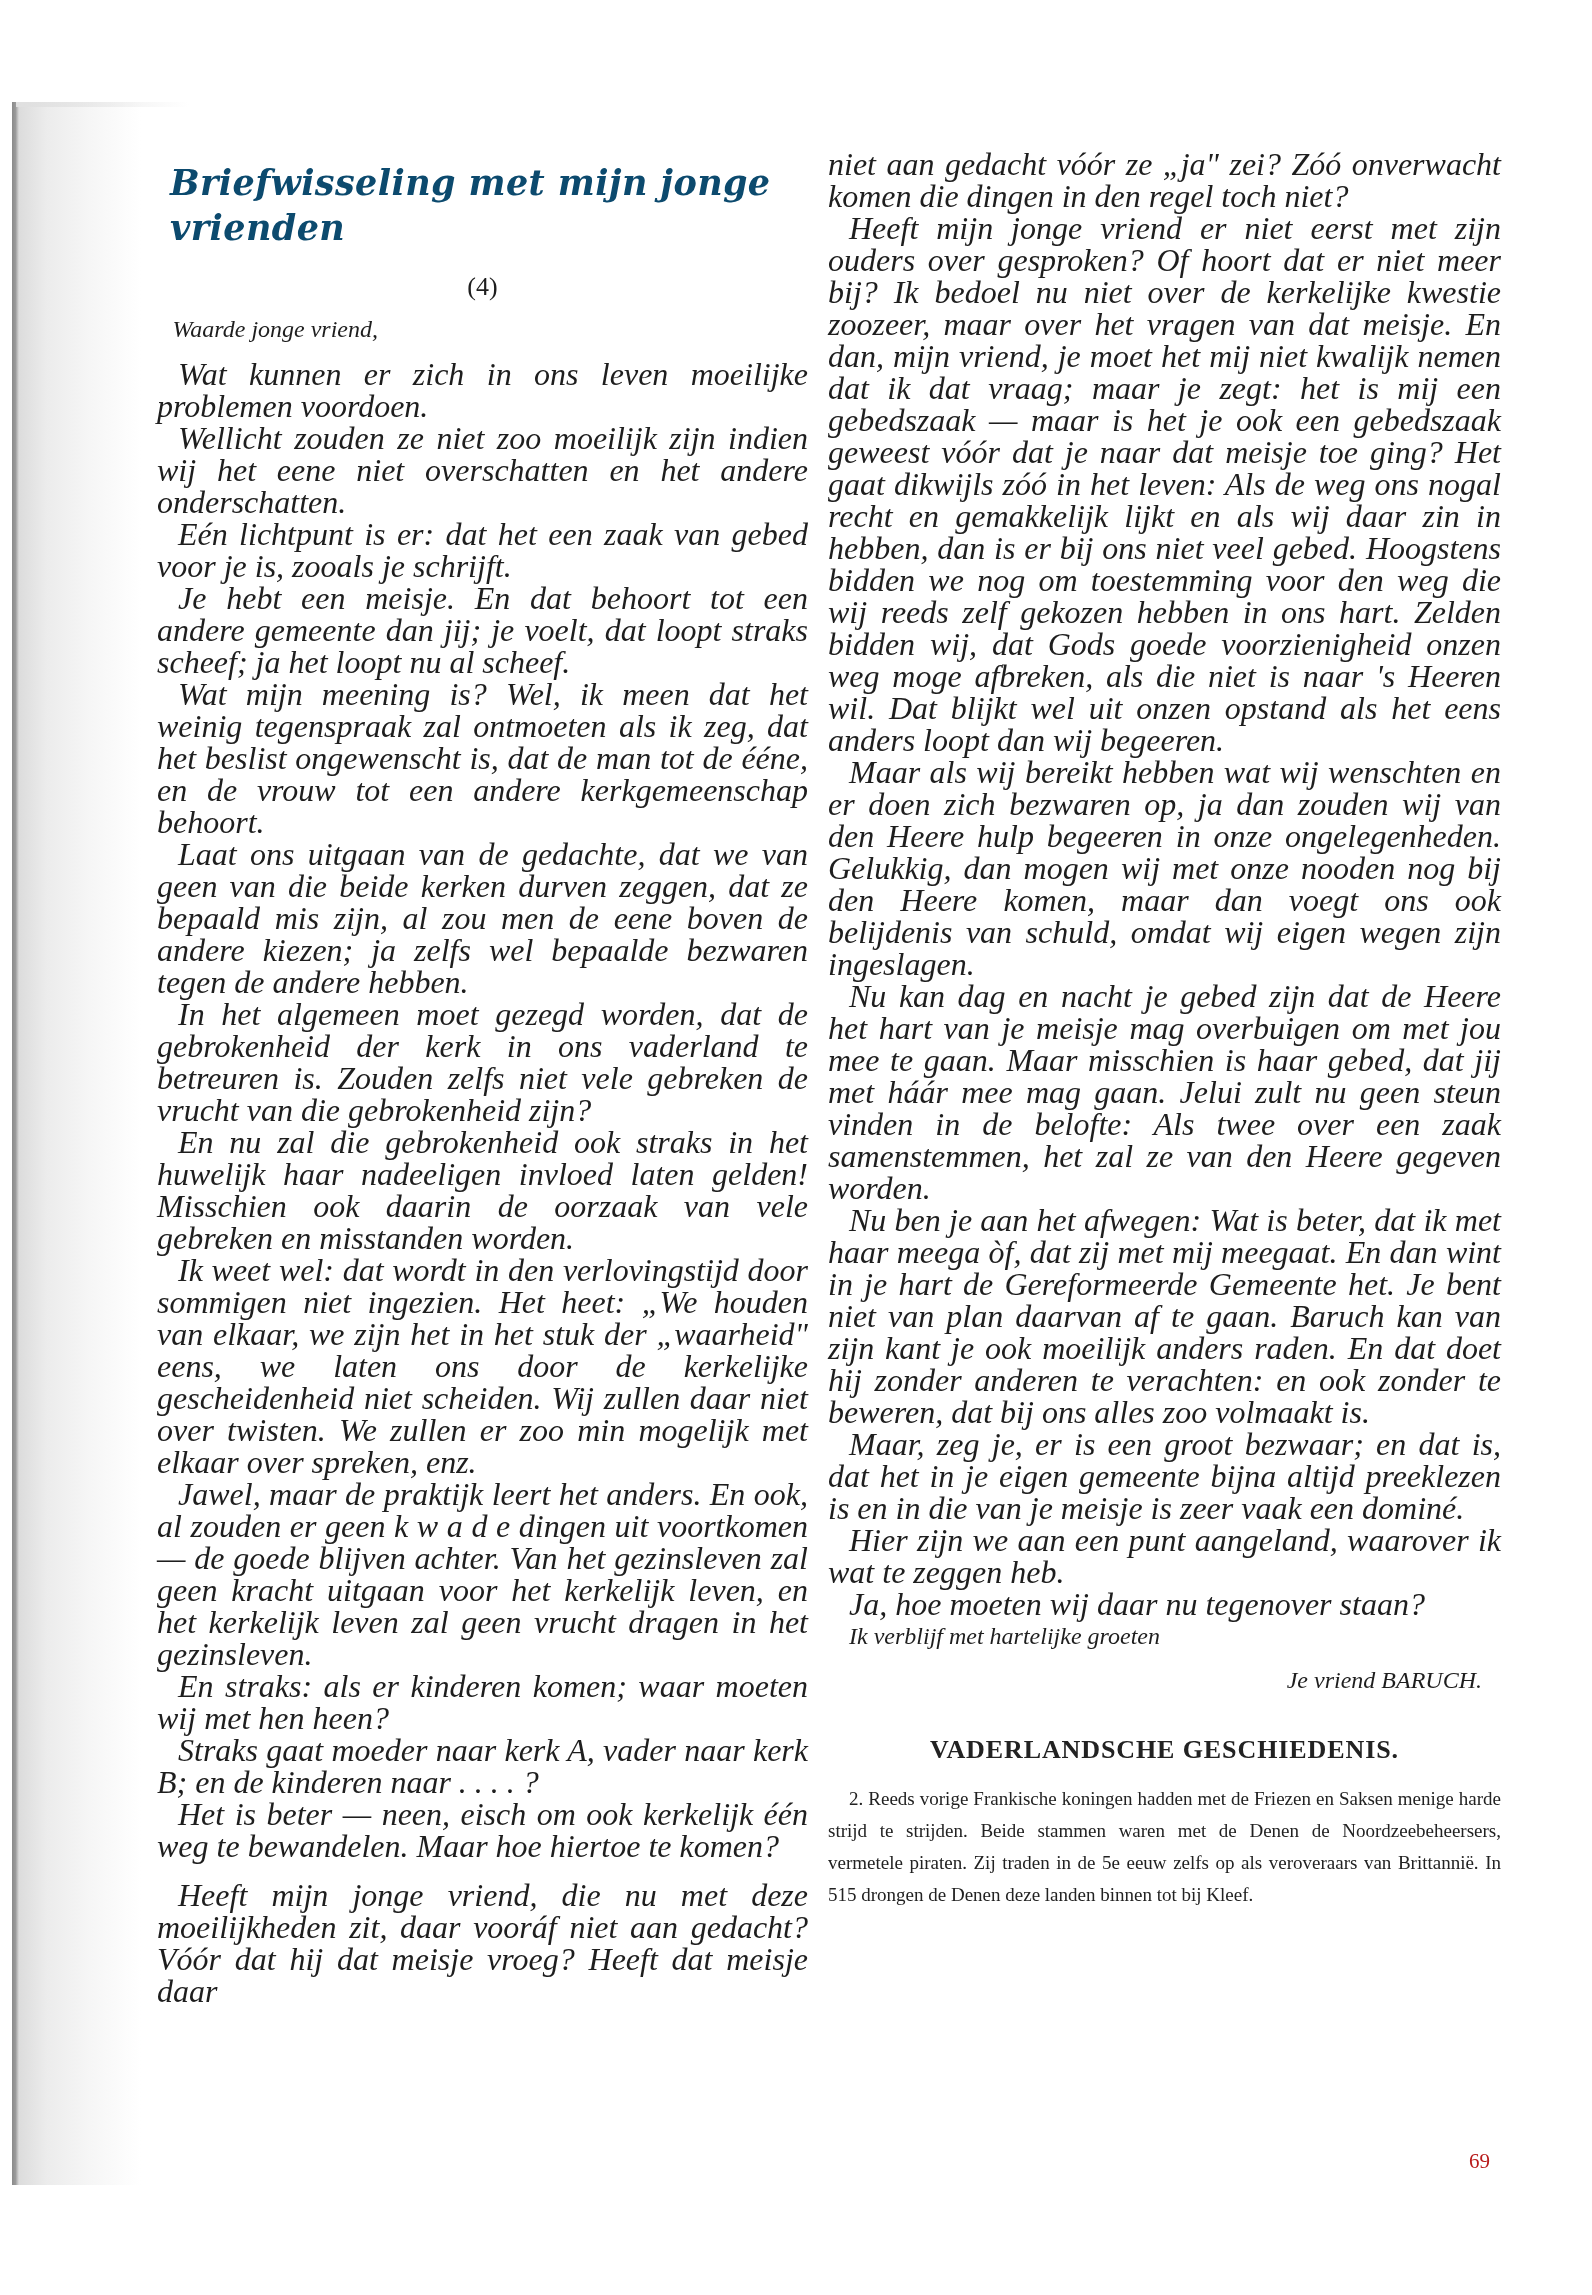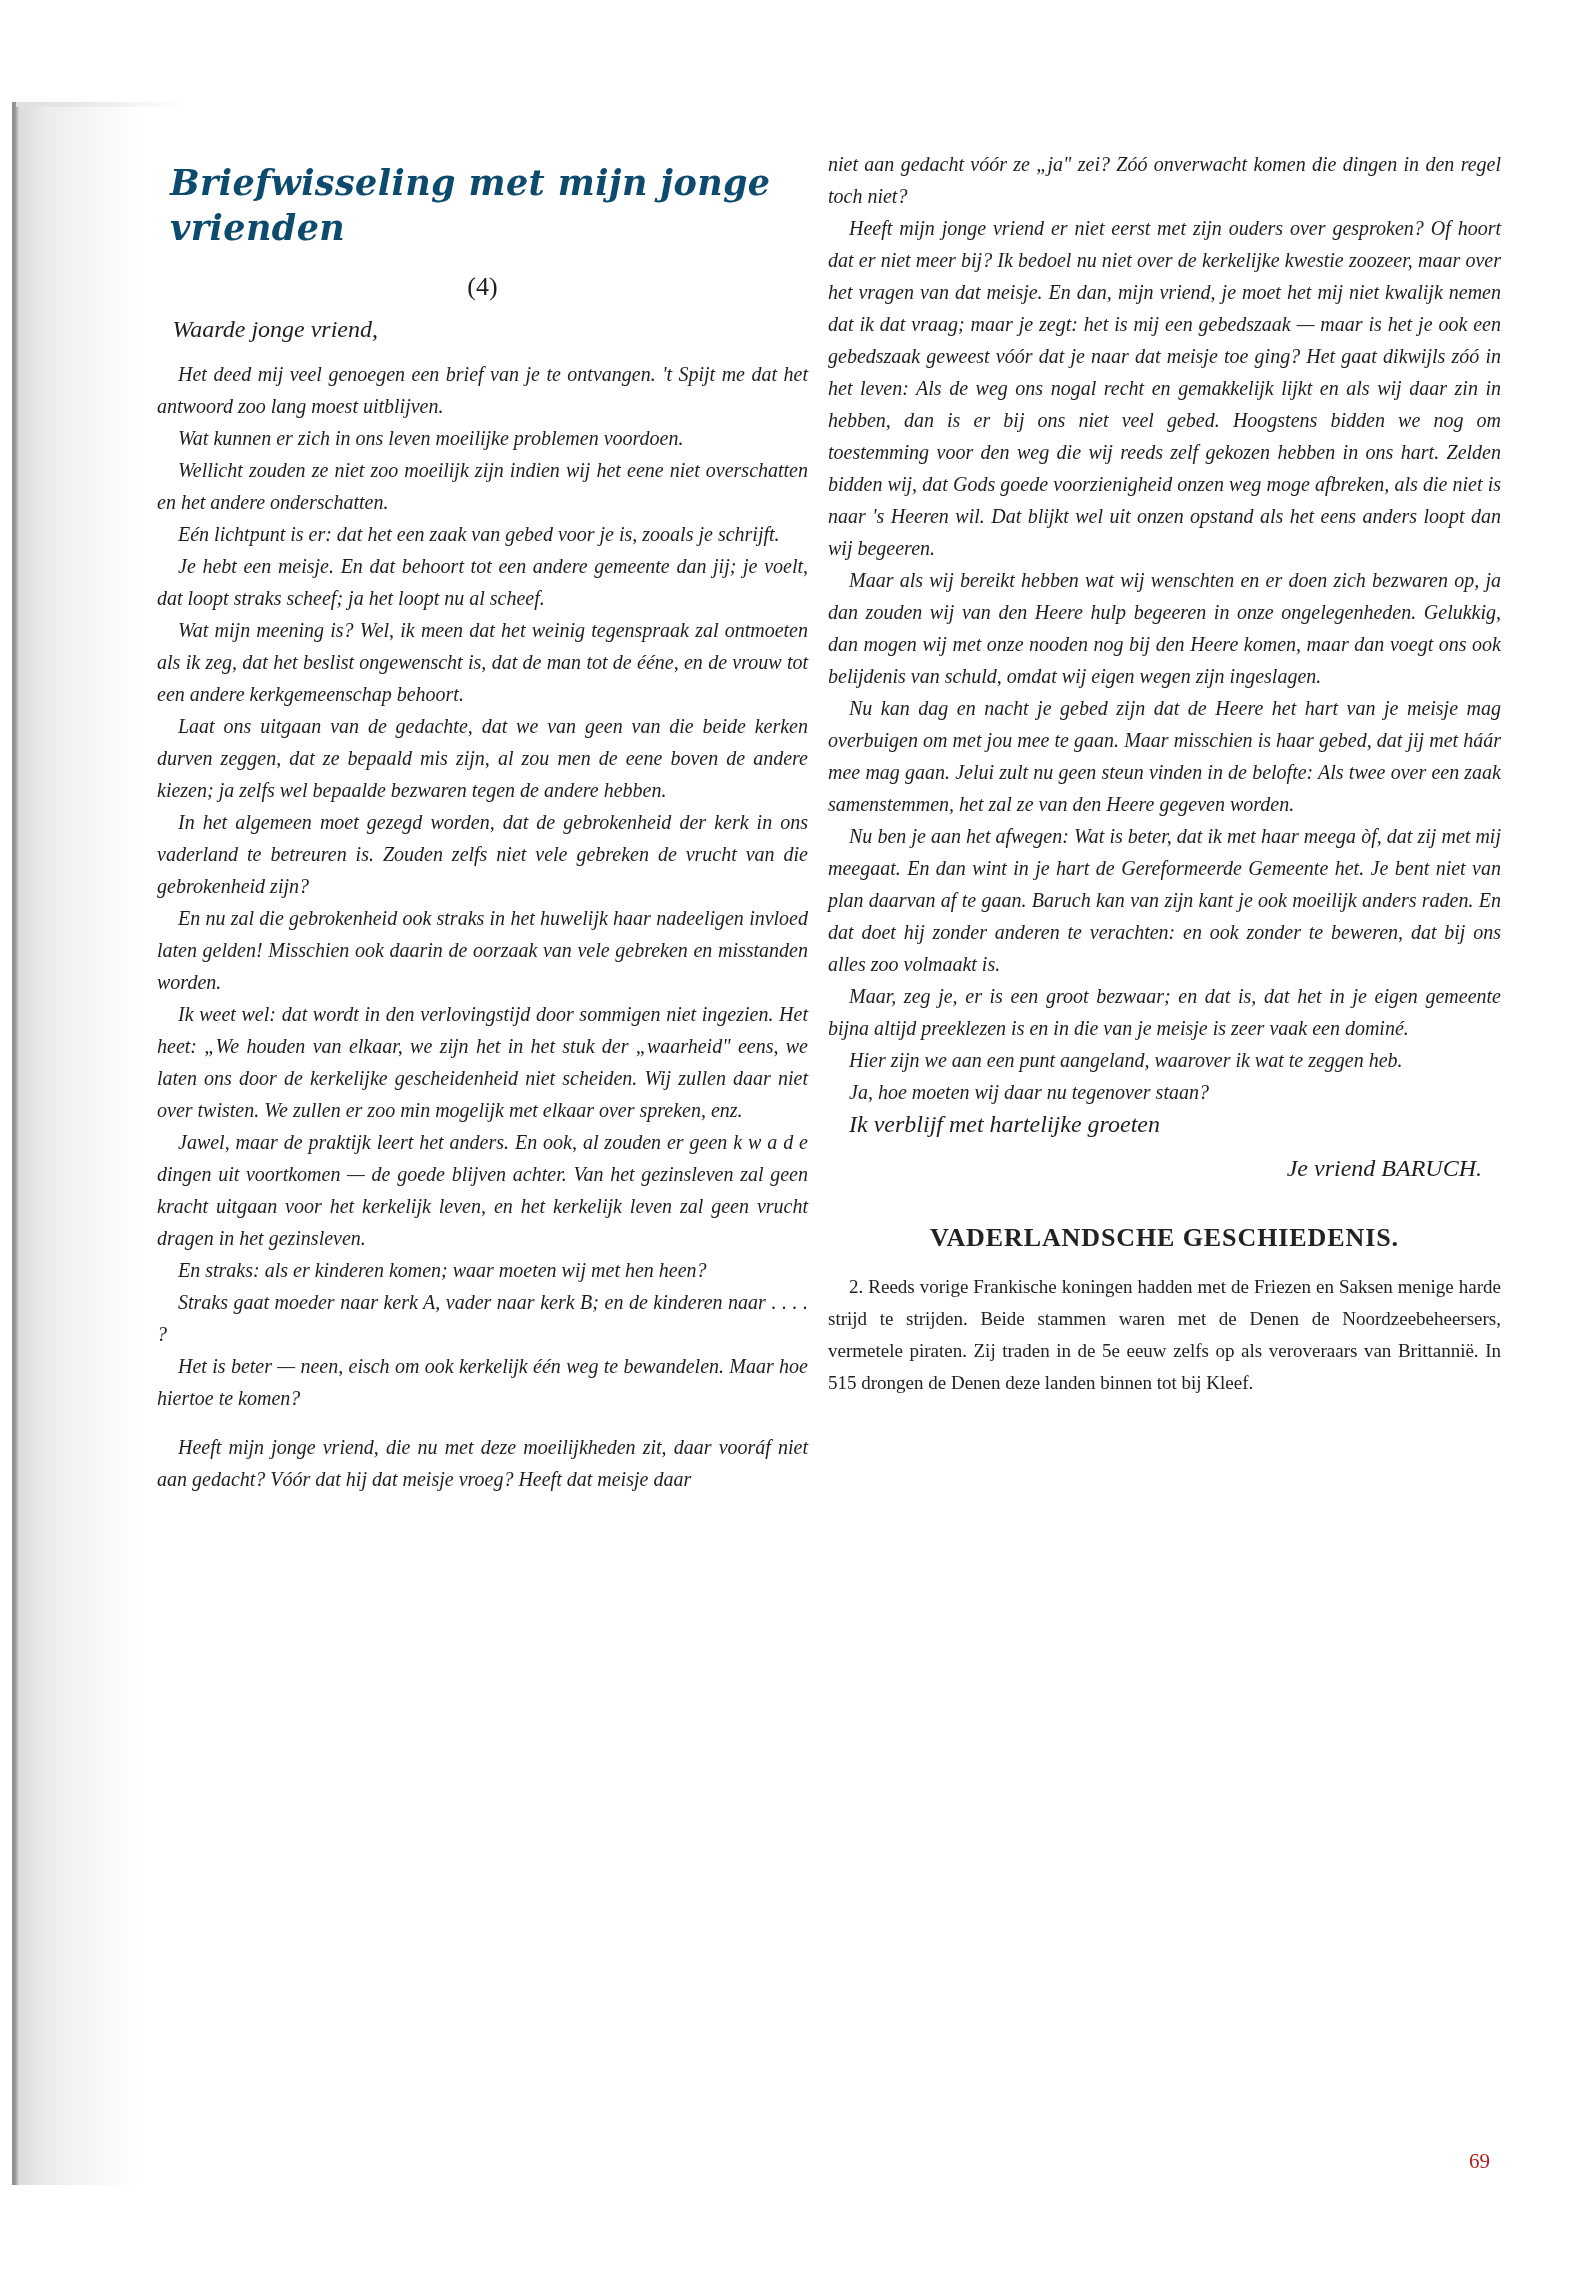--- a/index.html
+++ b/index.html
@@ -18,21 +18,21 @@
   .col { position:absolute; top:0; }
   .col-left { left:157px; width:651px; top:160px; }
   .col-right { left:828px; width:673px; top:148px; }
   .title {
     font-family:"DejaVu Serif", serif; font-style:italic; font-weight:bold;
     font-size:35px; letter-spacing:0.4px; margin:0 0 0 13px; line-height:45px; color:#0c4a6e;
   }
   .num { text-align:center; font-size:26px; margin:19px 0 8.6px 0; line-height:35px; }
   .salutation { font-style:italic; font-size:24px; line-height:33px; margin:5.2px 0 12px 15.5px; }
   .p {
-    font-style:italic; font-size:20px; line-height:32px; margin:0;
+    font-style:italic; font-size:32px; line-height:32px; margin:0;
     text-align:justify; text-indent:21px; hyphens:manual;
   }
   .p.noindent { text-indent:0; }
   .p.gap { margin-top:17.3px; }
   .closing { font-style:italic; font-size:24px; line-height:32px; text-indent:21px; margin:0; }
   .signature { font-style:italic; font-size:24px; line-height:33px; text-align:right; margin:12px 19px 0 0; }
   .section-title {
     font-size:26px; letter-spacing:0.9px; text-align:center; margin:35px 0 15.5px 0; line-height:35px; color:#222;
   }
   .roman {
@@ -44,21 +44,20 @@
 <body>
 
 <div class="edge"></div>
 <div class="edge-top"></div>
 
 <div class="col col-left">
   <h1 class="title">Briefwisseling met mijn jonge vrienden</h1>
   <div class="num">(4)</div>
   <div class="salutation">Waarde jonge vriend,</div>
   <div id="left-paras">
-      <p class="p">Het deed mij veel genoegen een brief van je te ontvangen. 't Spijt me dat het antwoord zoo lang moest uitblijven.</p>
       <p class="p">Wat kunnen er zich in ons leven moeilijke problemen voordoen.</p>
       <p class="p">Wellicht zouden ze niet zoo moeilijk zijn indien wij het eene niet overschatten en het andere onderschatten.</p>
       <p class="p">Eén lichtpunt is er: dat het een zaak van gebed voor je is, zooals je schrijft.</p>
       <p class="p">Je hebt een meisje. En dat behoort tot een andere gemeente dan jij; je voelt, dat loopt straks scheef; ja het loopt nu al scheef.</p>
       <p class="p">Wat mijn meening is? Wel, ik meen dat het weinig tegenspraak zal ontmoeten als ik zeg, dat het beslist ongewenscht is, dat de man tot de ééne, en de vrouw tot een andere kerkgemeenschap behoort.</p>
       <p class="p">Laat ons uitgaan van de gedachte, dat we van geen van die beide kerken durven zeggen, dat ze bepaald mis zijn, al zou men de eene boven de andere kiezen; ja zelfs wel bepaalde bezwaren tegen de andere hebben.</p>
       <p class="p">In het algemeen moet gezegd worden, dat de gebrokenheid der kerk in ons vaderland te betreuren is. Zouden zelfs niet vele gebreken de vrucht van die gebrokenheid zijn?</p>
       <p class="p">En nu zal die gebrokenheid ook straks in het huwelijk haar nadeeligen invloed laten gelden! Misschien ook daarin de oorzaak van vele gebreken en misstanden worden.</p>
       <p class="p">Ik weet wel: dat wordt in den verlovingstijd door sommigen niet ingezien. Het heet: „We houden van elkaar, we zijn het in het stuk der „waarheid" eens, we laten ons door de kerkelijke gescheidenheid niet scheiden. Wij zullen daar niet over twisten. We zullen er zoo min mogelijk met elkaar over spreken, enz.</p>
       <p class="p">Jawel, maar de praktijk leert het anders. En ook, al zouden er geen k w a d e dingen uit voortkomen — de goede blijven achter. Van het gezinsleven zal geen kracht uitgaan voor het kerkelijk leven, en het kerkelijk leven zal geen vrucht dragen in het gezinsleven.</p>

